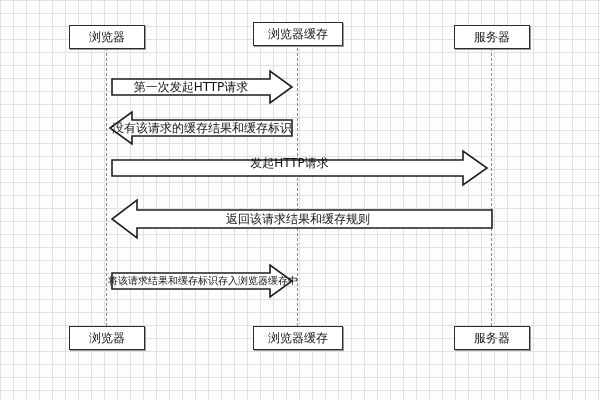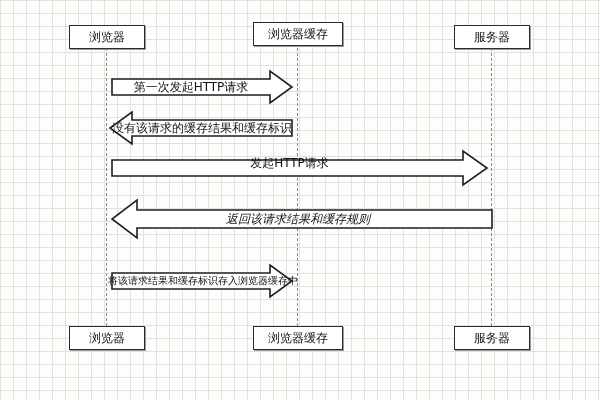--- a/index.html
+++ b/index.html
@@ -97,16 +97,16 @@
     <polygon points="112,79 270,79 270,71 292,87 270,103 270,95 112,95"></polygon>
     <polygon points="292,120 132,120 132,112 110,128 132,144 132,136 292,136"></polygon>
     <polygon points="112,160 463,160 463,151 487,168 463,185 463,176 112,176"></polygon>
     <polygon points="492,210 137,210 137,200 112,219 137,238 137,228 492,228"></polygon>
     <polygon points="112,273 270,273 270,265 292,281 270,297 270,289 112,289"></polygon>
   </svg>
 
   <div class="msg-label" style="left:112px; top:80px; width:158px;">第一次发起HTTP请求</div>
   <div class="msg-label" style="left:112px; top:121px; width:170px;text-align:right;">没有该请求的缓存结果和缓存标识</div>
   <div class="msg-label" style="left:112px; top:156px; width:355px;">发起HTTP请求</div>
-  <div class="msg-label" style="left:118px; top:212px; width:360px;font-style:italic;">返回该请求结果和缓存规则</div>
+  <div class="msg-label" style="left:118px; top:212px; width:360px;">返回该请求结果和缓存规则</div>
   <div class="msg-label small" style="left:108px; top:274px; width:178px;">将该请求结果和缓存标识存入浏览器缓存中</div>
 
 </div>
 
 </body></html>

